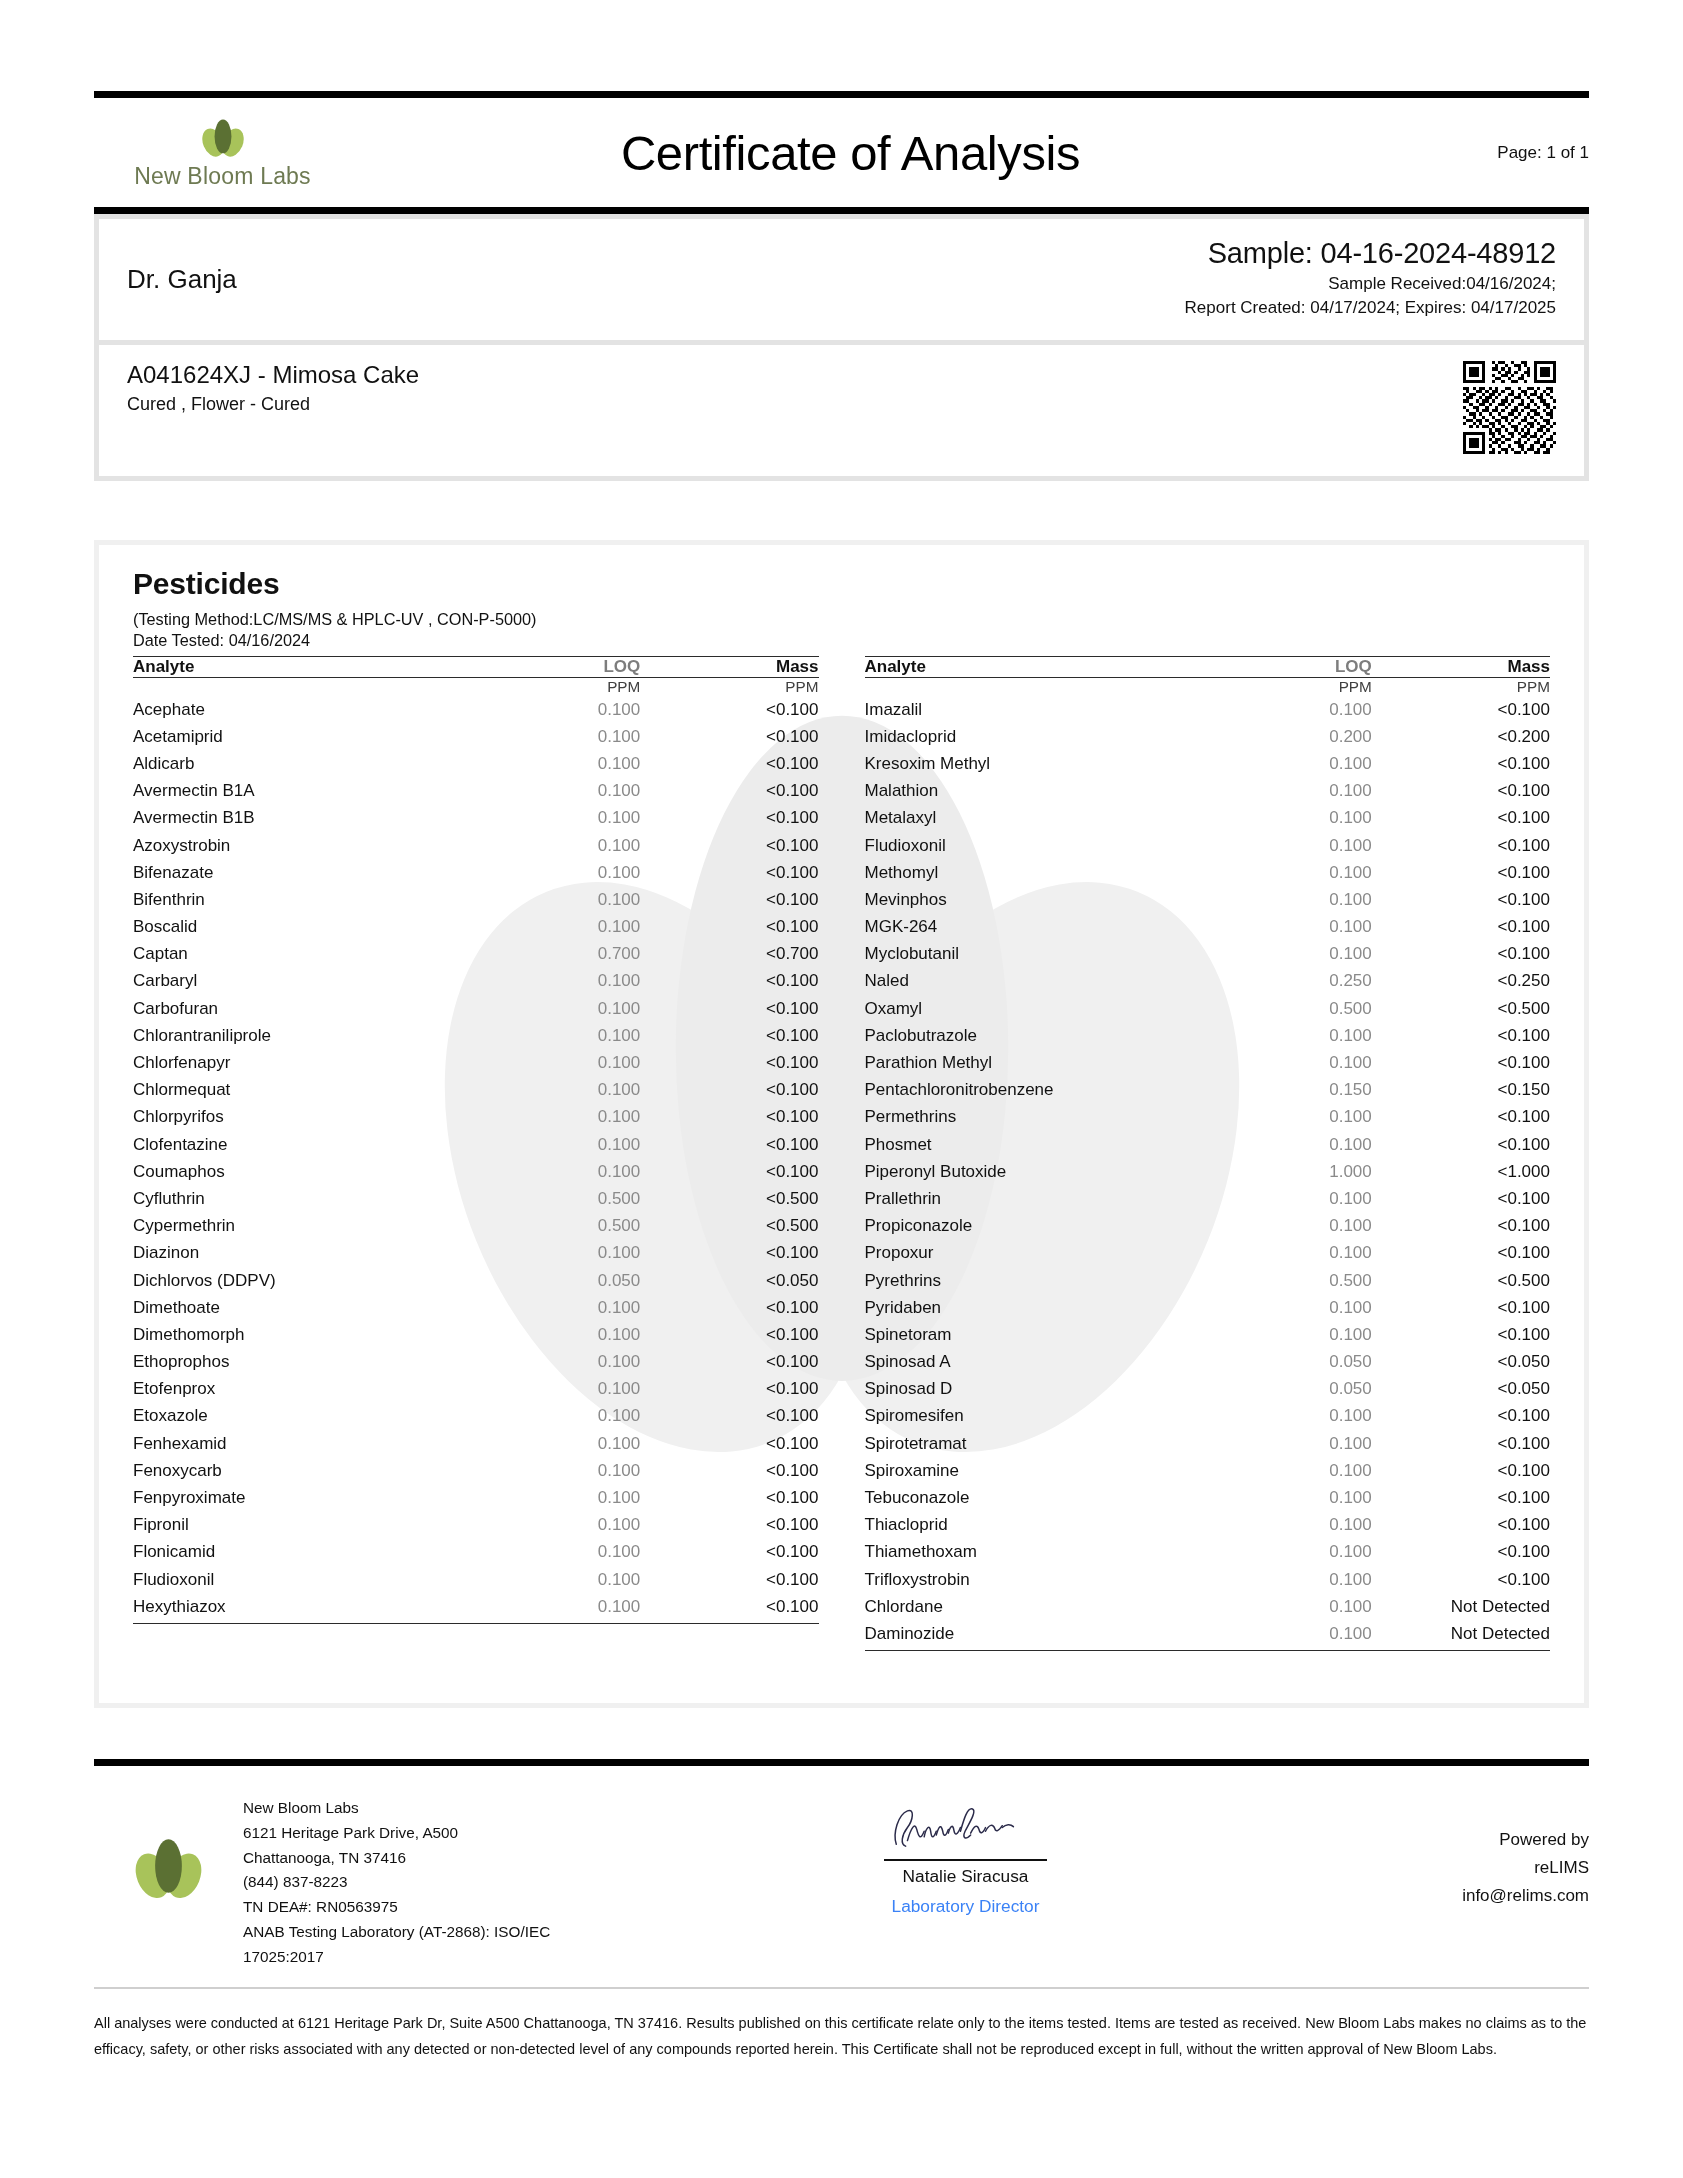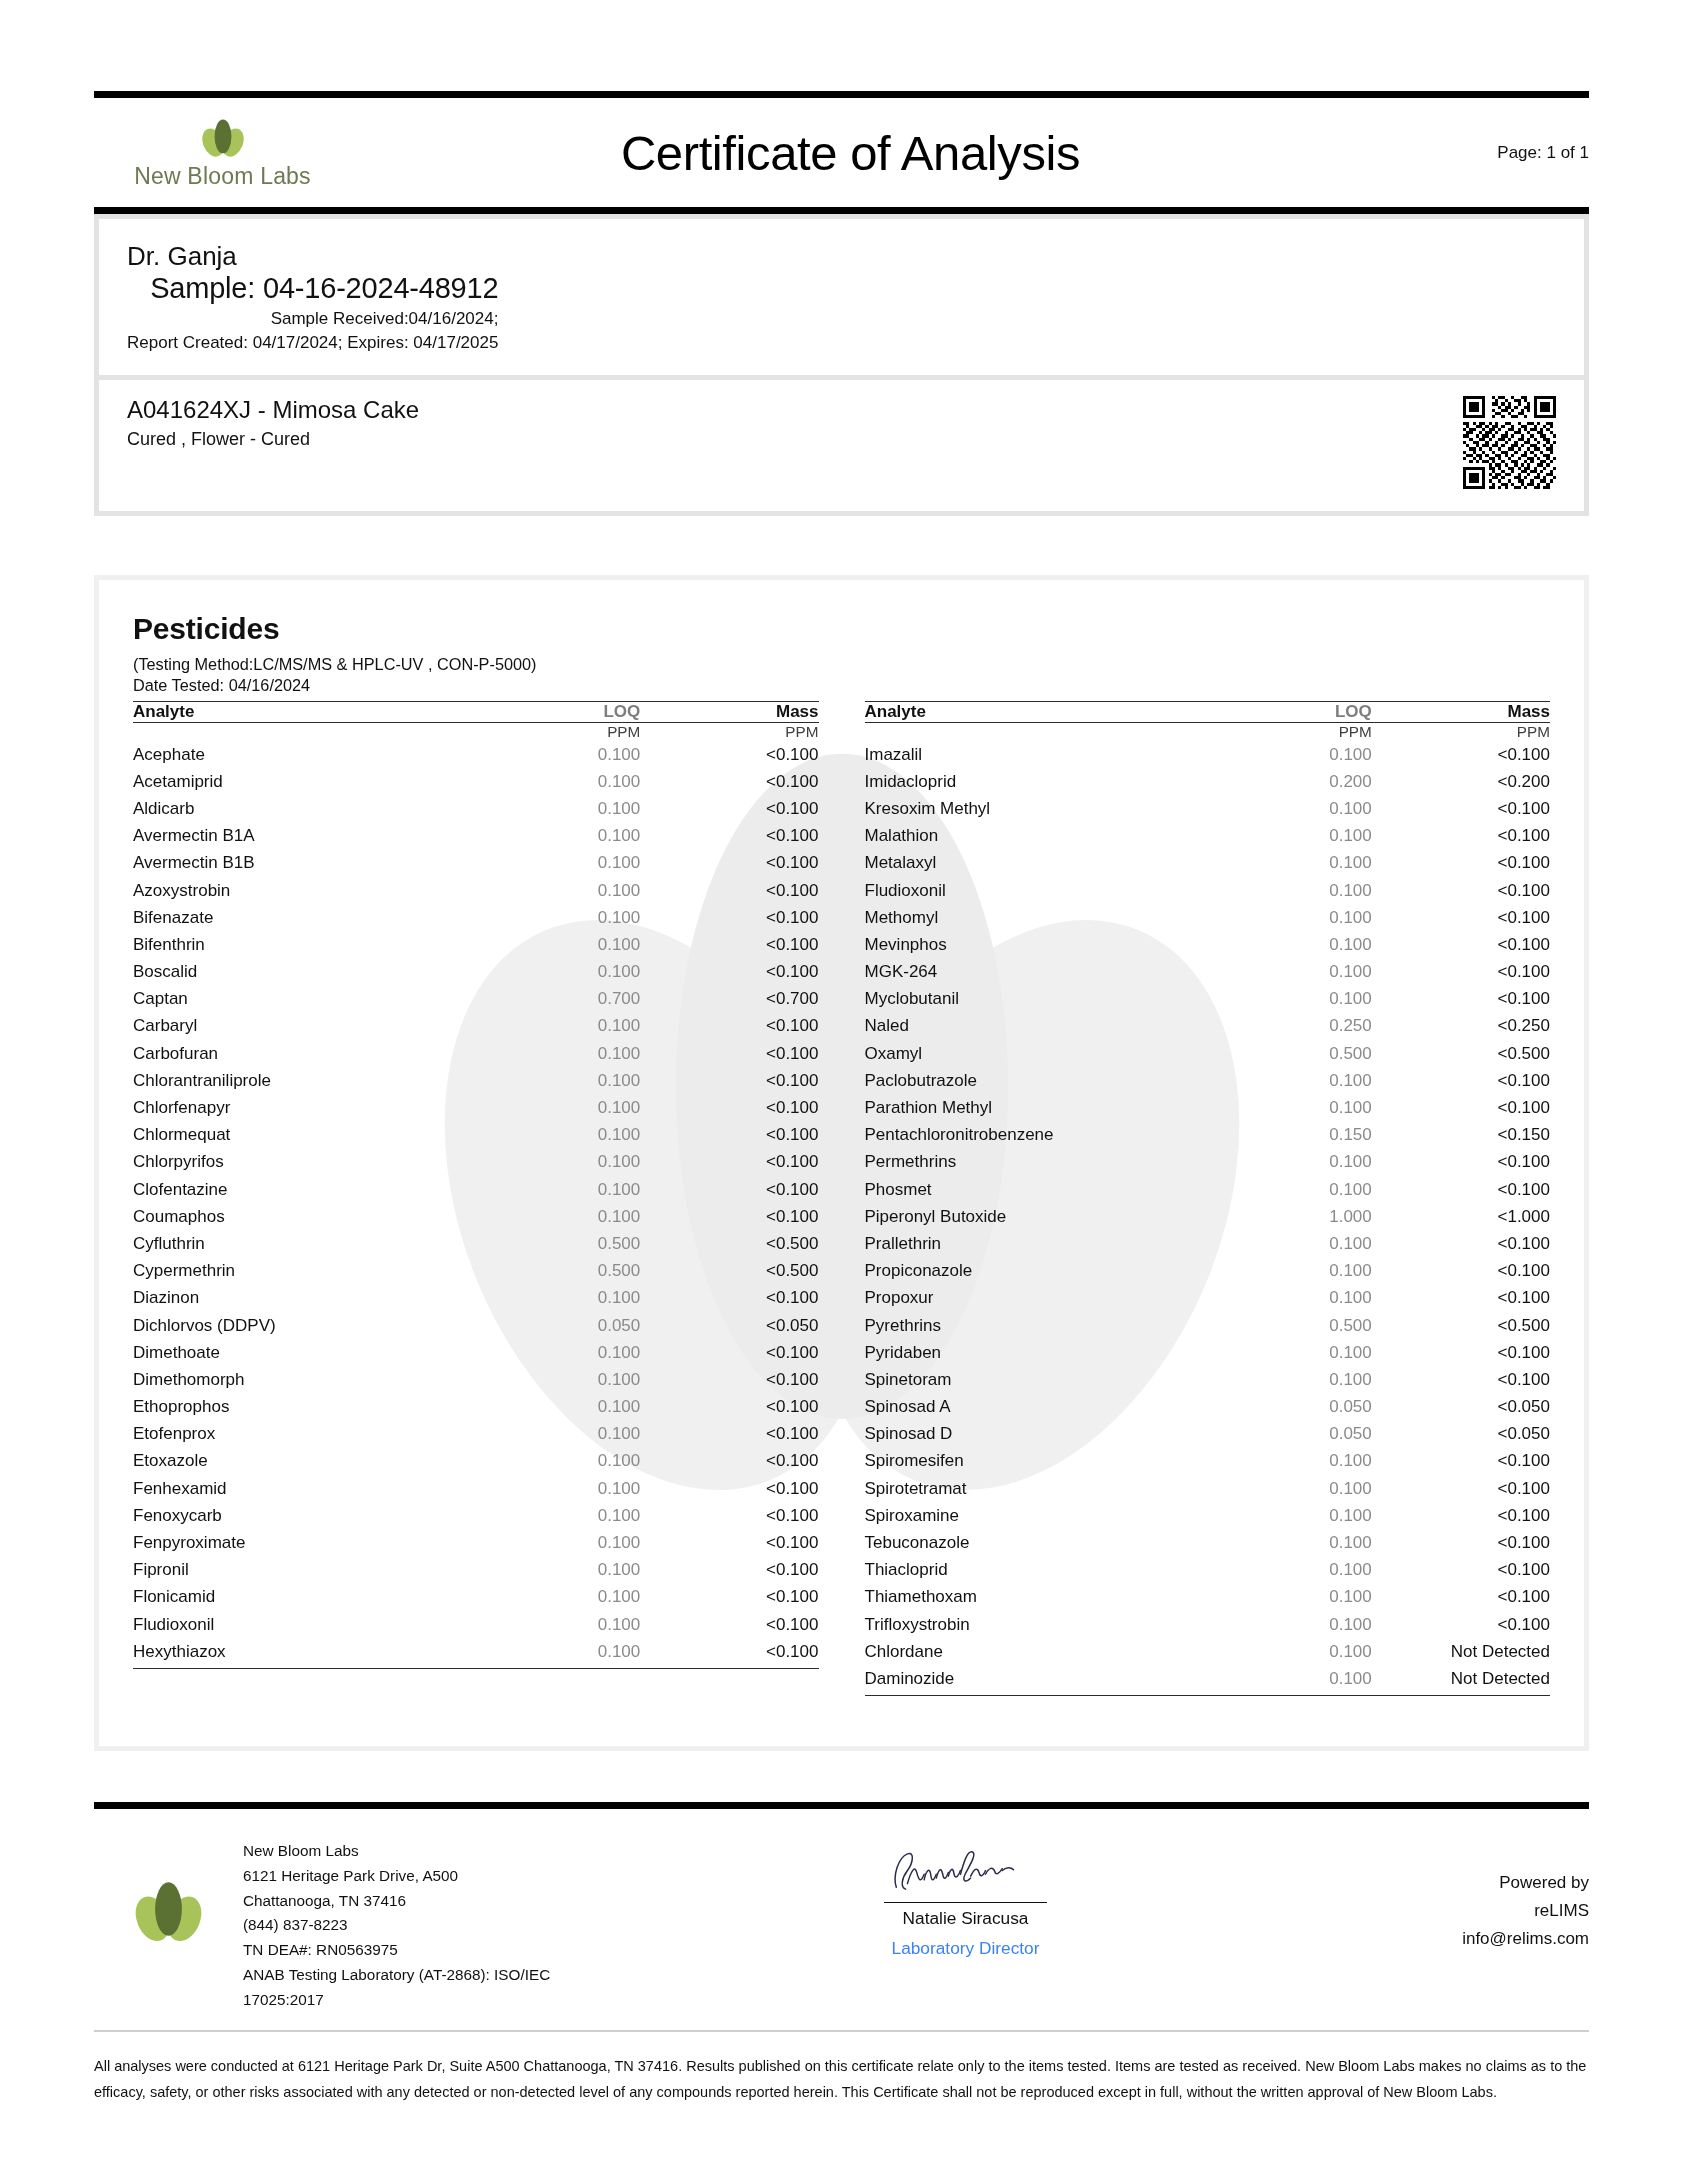--- a/index.html
+++ b/index.html
@@ -69,21 +69,21 @@
   .panel {
     margin: 0 94px;
     background: #e3e3e3;
     padding: 5px;
   }
   .panel-inner {
     background: #fff;
     padding: 18px 28px 22px 28px;
     position: relative;
   }
-  .client-row { display: flex; justify-content: space-between; align-items: flex-start; flex-direction: column; }
+  .client-row { display: flex; justify-content: space-between; align-items: center; }
   .client-name { font-size: 26px; font-weight: 400; color: #111; padding-top: 4px; }
   .sample-box { text-align: right; }
   .sample-id { font-size: 29px; color: #111; letter-spacing: -0.2px; }
   .sample-line { font-size: 17px; color: #111; margin-top: 4px; }
 
   .panel-divider { height: 5px; background: #e3e3e3; margin: 0; }
 
   .product-inner {
     background: #fff;
     padding: 16px 28px 22px 28px;
@@ -97,21 +97,21 @@
   .qr { width: 93px; height: 93px; image-rendering: pixelated; }
 
   
   .results {
     margin: 59px 94px 0 94px;
     background: #f0f0f0;
     padding: 5px;
   }
   .results-inner {
     background: #fff;
-    padding: 32px 34px 50px 34px;
+    padding: 22px 34px 50px 34px;
     position: relative;
     overflow: hidden;
     min-height: 1158px;
   }
   .watermark {
     position: absolute;
     left: 50%;
     top: 46%;
     transform: translate(-50%, -50%);
     width: 891px;

